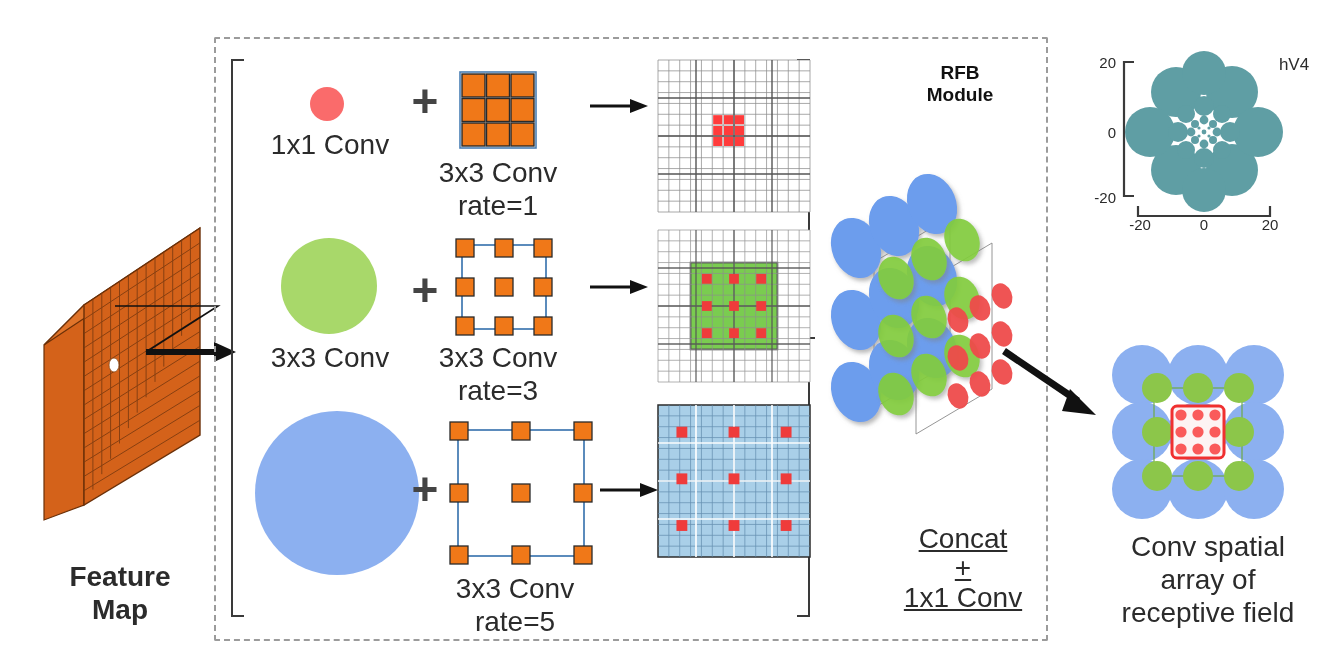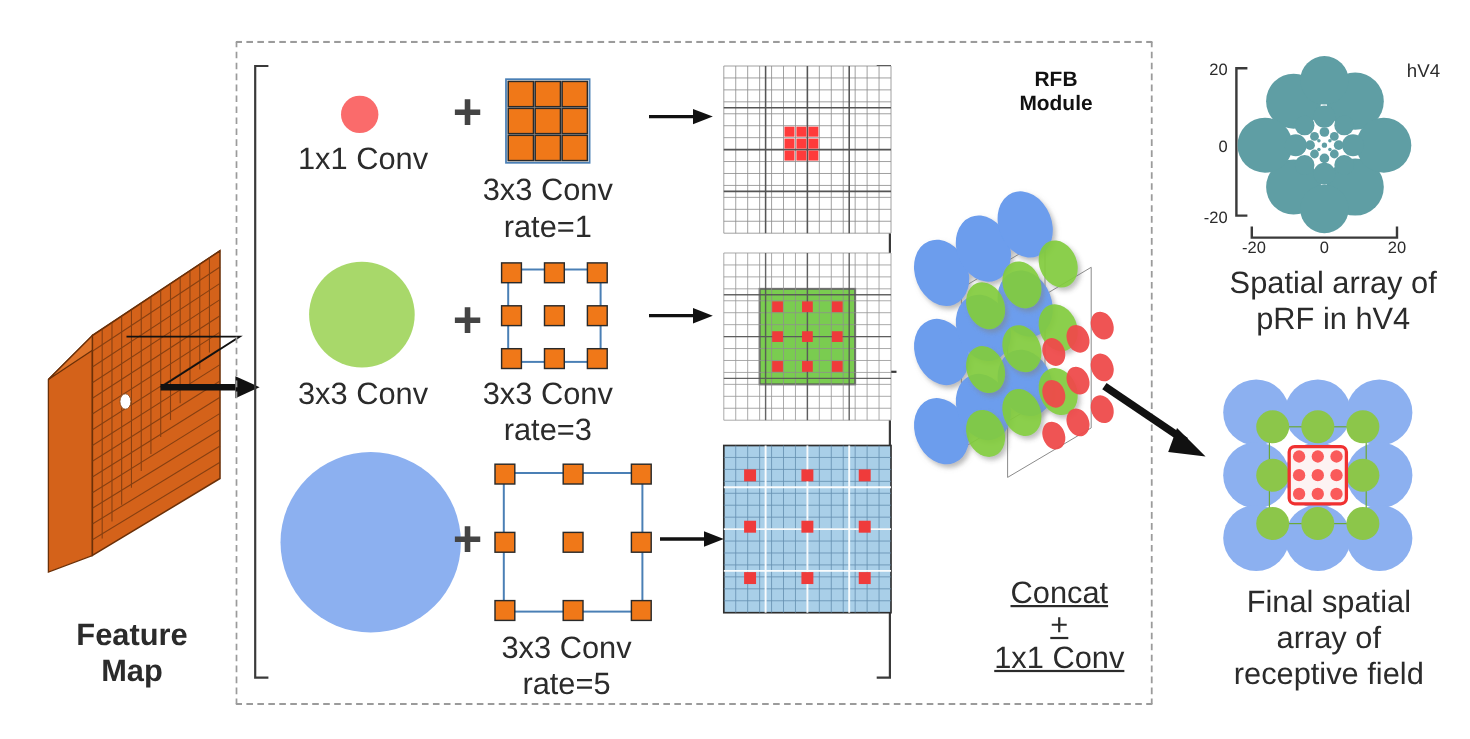--- a/index.html
+++ b/index.html
@@ -449,22 +449,20 @@
     <text x="28" y="90" font-family="Liberation Sans, sans-serif" font-size="15" fill="#2b2b2b" text-anchor="end">0</text>
     <text x="28" y="155" font-family="Liberation Sans, sans-serif" font-size="15" fill="#2b2b2b" text-anchor="end">-20</text>
 
     <text x="52" y="182" font-family="Liberation Sans, sans-serif" font-size="15" fill="#2b2b2b" text-anchor="middle">-20</text>
     <text x="116" y="182" font-family="Liberation Sans, sans-serif" font-size="15" fill="#2b2b2b" text-anchor="middle">0</text>
     <text x="182" y="182" font-family="Liberation Sans, sans-serif" font-size="15" fill="#2b2b2b" text-anchor="middle">20</text>
 
     <text x="206" y="22" font-family="Liberation Sans, sans-serif" font-size="17" fill="#2b2b2b" text-anchor="middle">hV4</text>
   </svg>
 
-  <div class="lbl lbl-md" style="left:1092px;top:240px;width:240px;">Spatial array of
-pRF in hV4</div>
 
   <svg class="abs" style="left:1098px;top:340px;" width="200" height="185" viewBox="0 0 200 185">
 
     <g fill="#8cb0f0">
       <circle cx="44" cy="35" r="30"></circle>
         <circle cx="100" cy="35" r="30"></circle>
         <circle cx="156" cy="35" r="30"></circle>
       <circle cx="44" cy="92" r="30"></circle>
         <circle cx="100" cy="92" r="30"></circle>
         <circle cx="156" cy="92" r="30"></circle>
@@ -494,17 +492,17 @@
         <circle cx="117" cy="75" r="5.6"></circle>
       <circle cx="83" cy="92" r="5.6"></circle>
         <circle cx="100" cy="92" r="5.6"></circle>
         <circle cx="117" cy="92" r="5.6"></circle>
       <circle cx="83" cy="109" r="5.6"></circle>
         <circle cx="100" cy="109" r="5.6"></circle>
         <circle cx="117" cy="109" r="5.6"></circle>
     </g>
   </svg>
 
-  <div class="lbl lbl-md" style="left:1080px;top:530px;width:256px;">Final spatial
+  <div class="lbl lbl-md" style="left:1080px;top:530px;width:256px;">Conv spatial
 array of
 receptive field</div>
 
 </div>
 
 </body></html>

